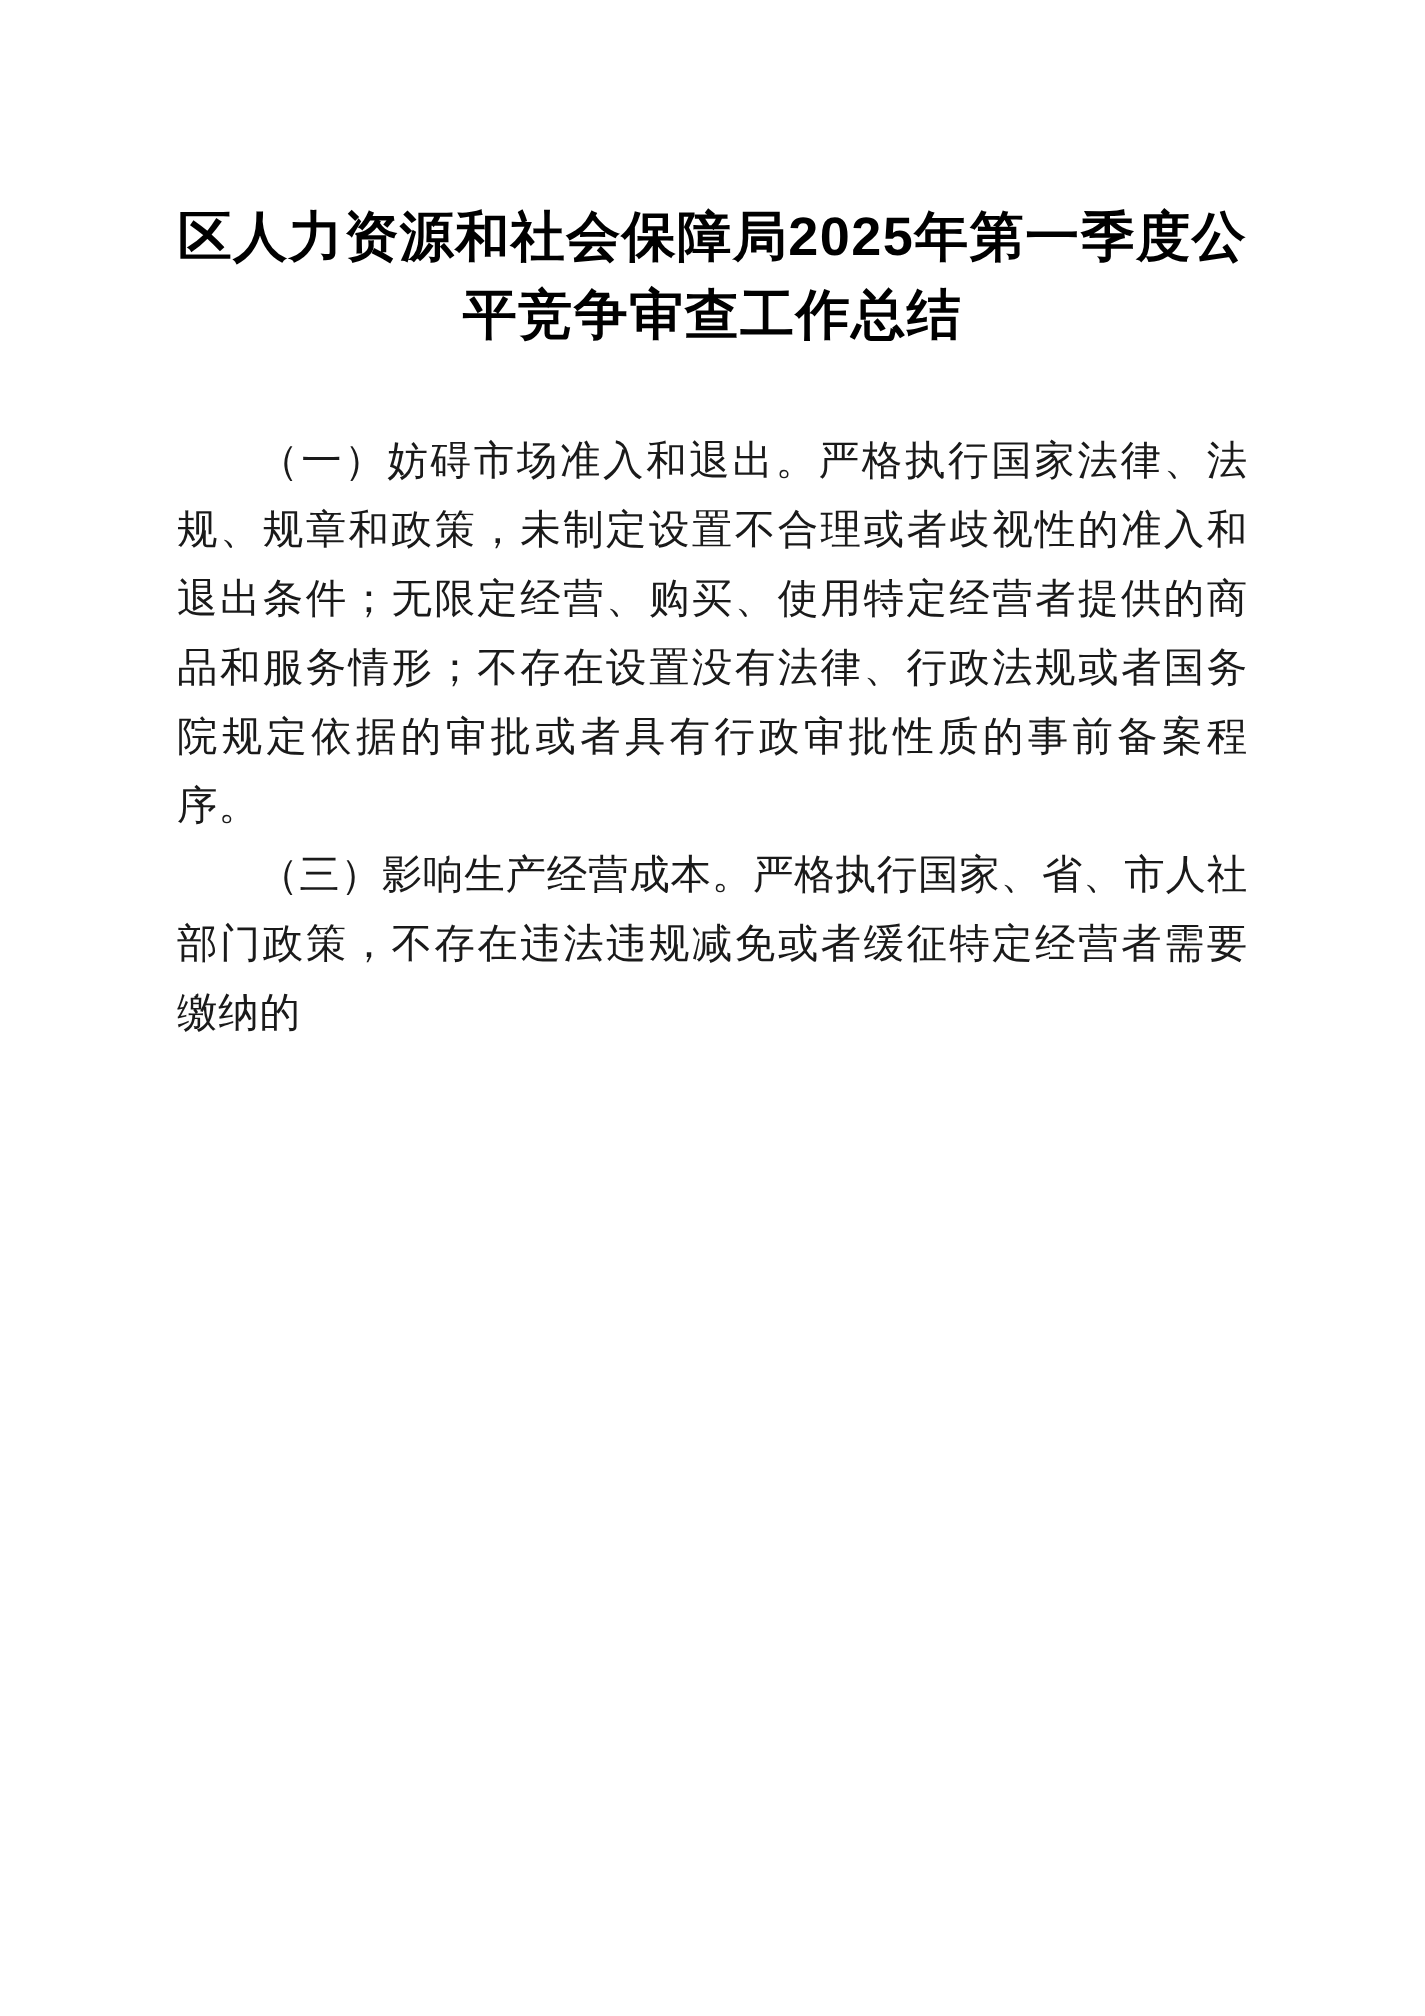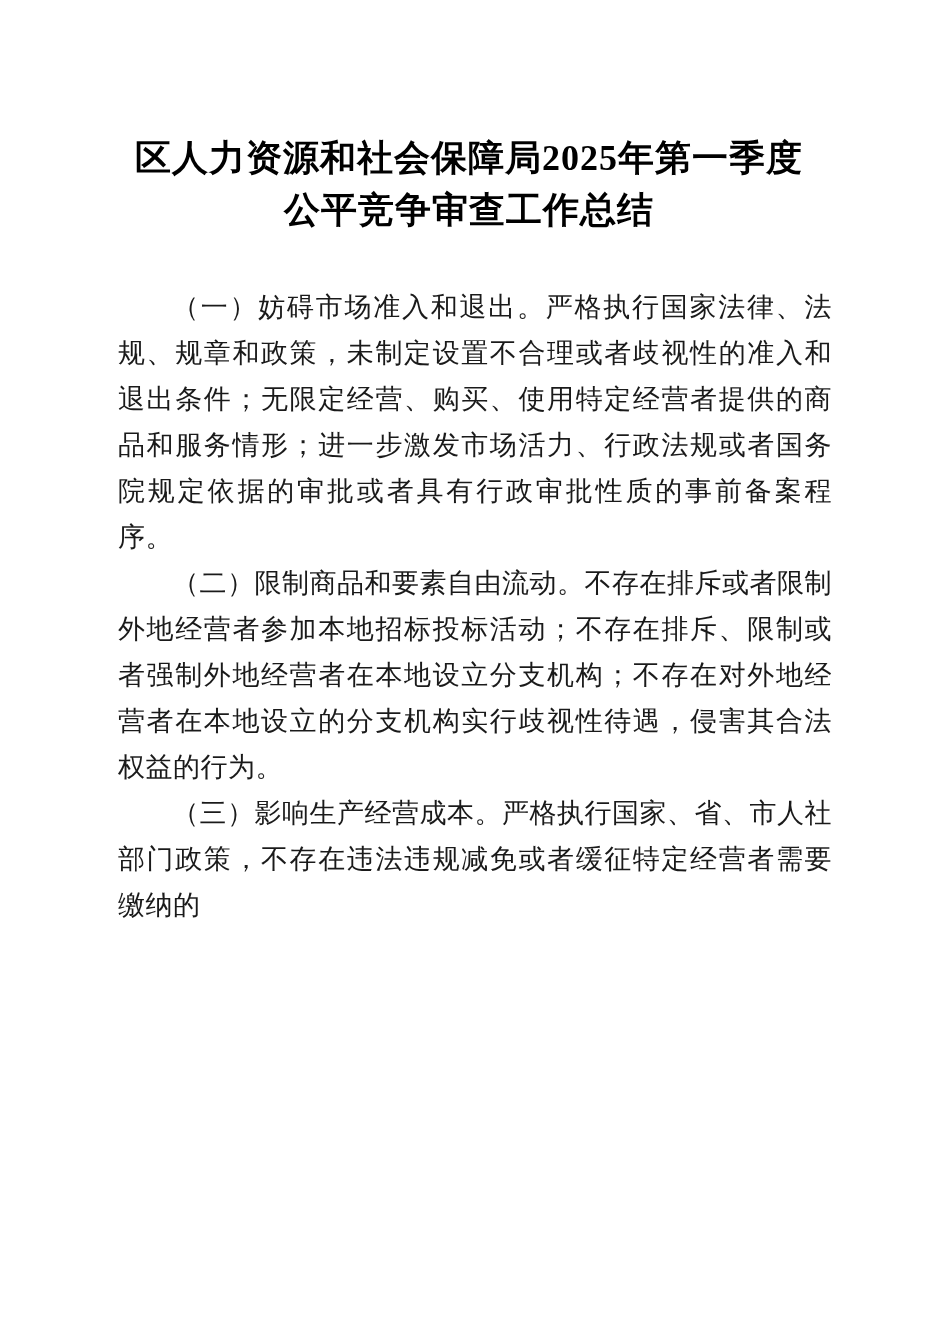--- a/index.html
+++ b/index.html
@@ -12,27 +12,27 @@
     width: 950px;
     height: 1344px;
     margin: 0 auto;
     background: #ffffff;
     box-sizing: border-box;
     padding: 132px 118px 0 118px;
     overflow: hidden;
     color: #000000;
   }
   .doc-title {
-    font-family: Liberation Serif, serif;
+    font-family: Liberation Sans, sans-serif;
     font-weight: bold;
     font-size: 36px;
     line-height: 52px;
     letter-spacing: 1px;
     text-align: center;
-    margin: 0 12px 48px 0;
+    margin: 0 0 48px 0;
     color: #000000;
   }
   .body-para {
     font-family: "Liberation Serif", "DejaVu Serif", serif;
     font-size: 27px;
     line-height: 46px;
     text-align: justify;
     text-justify: inter-ideograph;
     margin: 0;
     text-indent: 2em;
@@ -51,18 +51,17 @@
   }
 </style>
 </head>
 <body>
 
 <div class="page">
   <h1 class="doc-title">区人力资源和社会保障局2025年第一季度公平竞争审查工作总结</h1>
 
 
 
-  <p class="body-para">（一）妨碍市场准入和退出。严格执行国家法律、法规、规章和政策，未制定设置不合理或者歧视性的准入和退出条件；无限定经营、购买、使用特定经营者提供的商品和服务情形；进一步激发市场活力、行政法规或者国务院规定依据的审批或者具有行政审批性质的事前备案程序。</p>
+  <p class="body-para">（一）妨碍市场准入和退出。严格执行国家法律、法规、规章和政策，未制定设置不合理或者歧视性的准入和退出条件；无限定经营、购买、使用特定经营者提供的商品和服务情形；不存在设置没有法律、行政法规或者国务院规定依据的审批或者具有行政审批性质的事前备案程序。</p>
 
-  <p class="body-para">（二）限制商品和要素自由流动。不存在排斥或者限制外地经营者参加本地招标投标活动；不存在排斥、限制或者强制外地经营者在本地设立分支机构；不存在对外地经营者在本地设立的分支机构实行歧视性待遇，侵害其合法权益的行为。</p>
 
   <p class="body-para">（三）影响生产经营成本。严格执行国家、省、市人社部门政策，不存在违法违规减免或者缓征特定经营者需要缴纳的</p>
 </div>
 
 </body></html>

